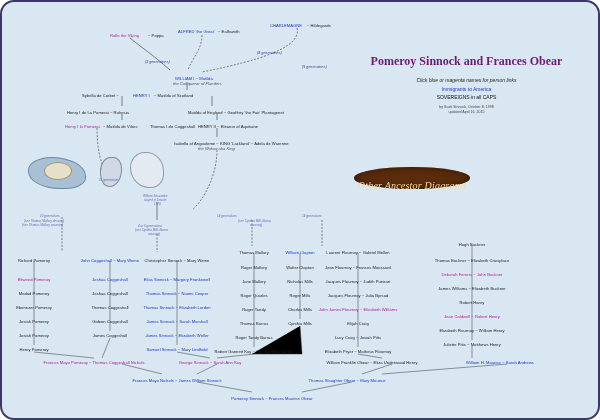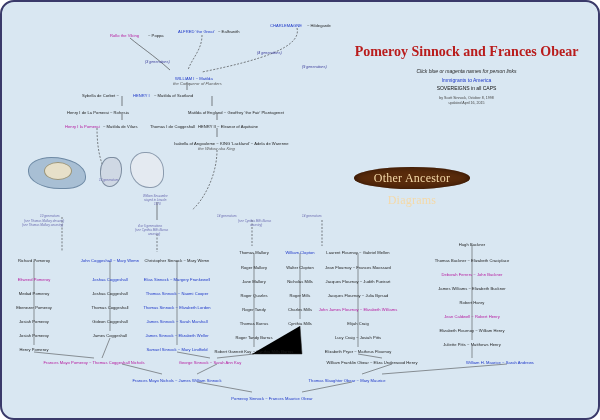--- a/index.html
+++ b/index.html
@@ -8,29 +8,29 @@
         border:2px solid #3a3a6a;border-radius:14px;box-sizing:border-box;}
   .abs{position:absolute;white-space:nowrap;}
   .nm{font-size:4.1px;letter-spacing:.01em;}
   .blue{color:#1b35c8;}
   .mag{color:#b5179e;}
   .blk{color:#1c1c1c;}
   .gry{color:#555;}
   .it{font-style:italic;}
   .title-box{position:absolute;right:14px;top:40px;width:235px;text-align:center;}
   .t1{font-family:"Liberation Serif", serif;font-size:11px;font-style:italic;color:#101010;}
-  .t2{font-family:"Liberation Serif", serif;font-size:14px;font-weight:bold;color:#b91c1c;margin-top:2px;}
+  .t2{font-family:"Liberation Serif", serif;font-size:12px;font-weight:bold;color:#701a75;margin-top:12px;}
   .t3{font-size:5px;font-style:italic;color:#222;margin-top:8px;}
   .t4{font-size:5px;color:#1b35c8;margin-top:3px;}
   .t5{font-size:5px;color:#111;margin-top:2px;}
   .t6{font-size:3.6px;color:#444;margin-top:5px;line-height:1.35;}
   .ellipse{position:absolute;left:352px;top:165px;width:116px;height:22px;border-radius:50%;
            background:#5a2c0c;box-shadow:inset 0 0 6px #2e1405;}
   .ellipse span{display:block;text-align:center;color:#f4d9a8;font-family:"Liberation Serif",serif;
-                font-size:12px;line-height:22px;letter-spacing:.02em;}
+                font-size:10px;font-style:italic;line-height:22px;letter-spacing:.02em;margin-top:8px;}
   .gen{font-size:3.6px;font-style:italic;color:#3a3a9a;}
   .genote{font-size:3px;font-style:italic;color:#6a6ab0;}
   svg{position:absolute;left:0;top:0;}
 </style>
 </head>
 <body>
 
 <div id="page">
 
   <svg width="600" height="420">

